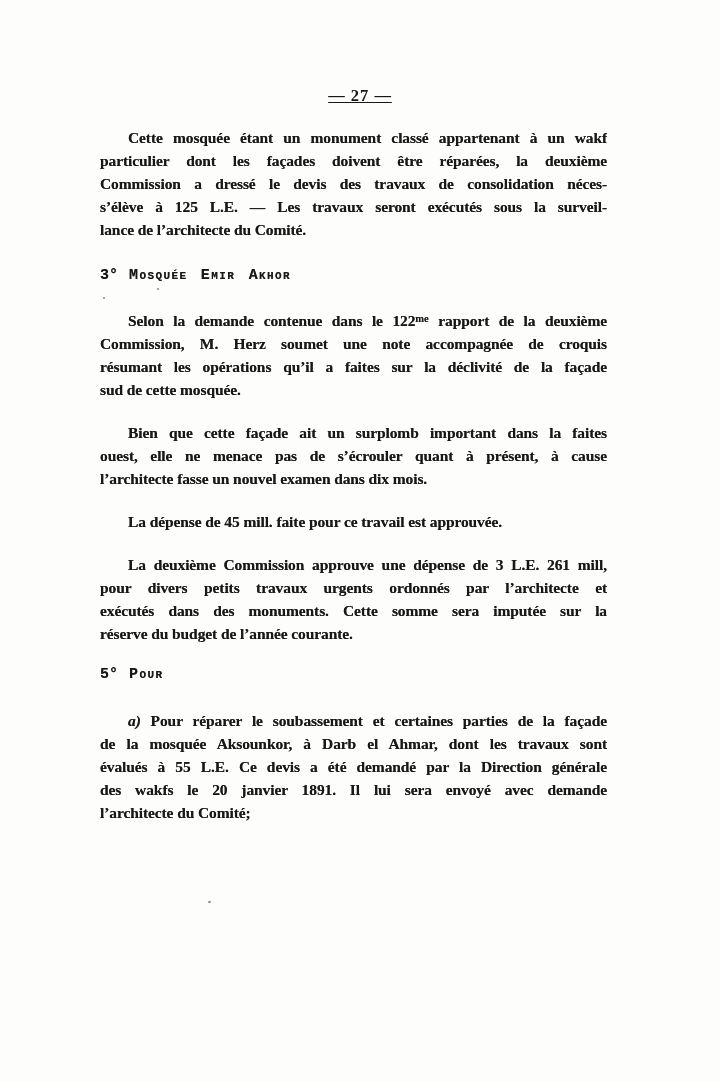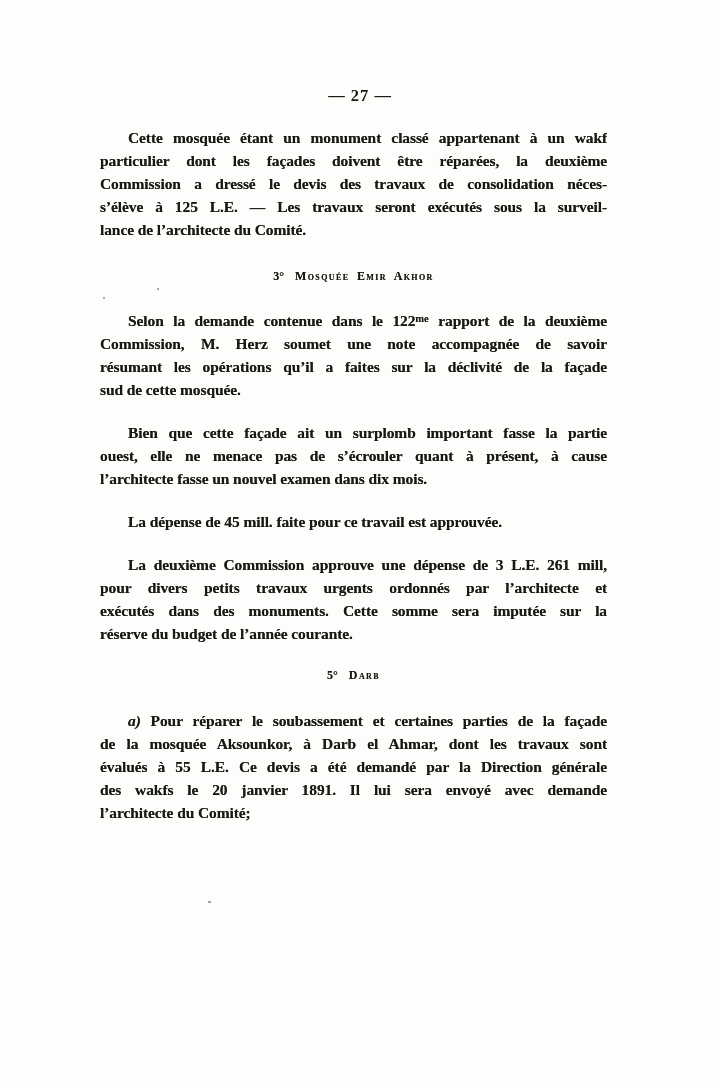--- a/index.html
+++ b/index.html
@@ -15,20 +15,21 @@
     background:var(--paper,#fdfdfc);
     color:var(--ink,#1a1815);
   }
   .pagenum{
     padding-top:86px;
     text-align:center;
     font-weight:bold;
     font-size:16.5px;
     line-height:20px;
     letter-spacing:1px;
+    text-decoration:underline;
   }
   .col{
     width:507px;
     margin:16px 0 0 100px;
   }
   .para{margin:0;}
   .line{
     font-size:15.5px;
     font-weight:bold;
     line-height:23px;
@@ -47,25 +48,26 @@
   }
   .line.indent{padding-left:28px;margin-top:20px;}
   .sup{
     font-size:10.5px;
     line-height:0;
     vertical-align:4.5px;
     letter-spacing:0;
   }
   .ital{font-style:italic;}
   .heading{
-    text-align:center;
+    text-align:left;
     font-weight:bold;
-    font-size:12px;
+    font-size:15px;
     line-height:20px;
     text-shadow:0 0 0.4px rgba(25,22,18,0.65);
+    font-family:Liberation Mono, monospace;
   }
   .hnum{margin-right:11px;}
   .htitle{
     font-variant:small-caps;
     letter-spacing:1.4px;
     word-spacing:3px;
   }
   
   .col > :nth-child(2){margin:25px 0 23px;}  
   .col > :nth-child(6){margin:17px 0 20px;}  
@@ -87,39 +89,39 @@
       <div class="para">
         <div class="line indent"><span>Cette mosquée étant un monument classé appartenant à un wakf</span></div>
         <div class="line"><span>particulier dont les façades doivent être réparées, la deuxième</span></div>
         <div class="line"><span>Commission a dressé le devis des travaux de consolidation néces-</span></div>
         <div class="line"><span>s’élève à 125 L.E. — Les travaux seront exécutés sous la surveil-</span></div>
         <div class="line noj"><span>lance de l’architecte du Comité.</span></div>
       </div>
       <div class="heading"><span class="hnum">3°</span><span class="htitle">Mosquée Emir Akhor</span></div>
       <div class="para">
         <div class="line indent"><span>Selon la demande contenue dans le 122</span><span class="sup">me</span><span> rapport de la deuxième</span></div>
-        <div class="line"><span>Commission, M. Herz soumet une note accompagnée de savoir</span></div>
+        <div class="line"><span>Commission, M. Herz soumet une note accompagnée de croquis</span></div>
         <div class="line"><span>résumant les opérations qu’il a faites sur la déclivité de la façade</span></div>
         <div class="line noj"><span>sud de cette mosquée.</span></div>
       </div>
       <div class="para">
-        <div class="line indent"><span>Bien que cette façade ait un surplomb important fasse la partie</span></div>
+        <div class="line indent"><span>Bien que cette façade ait un surplomb important dans la faites</span></div>
         <div class="line"><span>ouest, elle ne menace pas de s’écrouler quant à présent, à cause</span></div>
         <div class="line noj"><span>l’architecte fasse un nouvel examen dans dix mois.</span></div>
       </div>
       <div class="para">
         <div class="line noj indent"><span>La dépense de 45 mill. faite pour ce travail est approuvée.</span></div>
       </div>
       <div class="para">
         <div class="line indent"><span>La deuxième Commission approuve une dépense de 3 L.E. 261 mill,</span></div>
         <div class="line"><span>pour divers petits travaux urgents ordonnés par l’architecte et</span></div>
         <div class="line"><span>exécutés dans des monuments. Cette somme sera imputée sur la</span></div>
         <div class="line noj"><span>réserve du budget de l’année courante.</span></div>
       </div>
-      <div class="heading"><span class="hnum">5°</span><span class="htitle">Darb</span></div>
+      <div class="heading"><span class="hnum">5°</span><span class="htitle">Pour</span></div>
       <div class="para">
         <div class="line indent"><span class="ital">a)</span><span> Pour réparer le soubassement et certaines parties de la façade</span></div>
         <div class="line"><span>de la mosquée Aksounkor, à Darb el Ahmar, dont les travaux sont</span></div>
         <div class="line"><span>évalués à 55 L.E. Ce devis a été demandé par la Direction générale</span></div>
         <div class="line"><span>des wakfs le 20 janvier 1891. Il lui sera envoyé avec demande</span></div>
         <div class="line noj"><span>l’architecte du Comité;</span></div>
       </div>
     </div>
 
   <div class="speck s1"></div>

